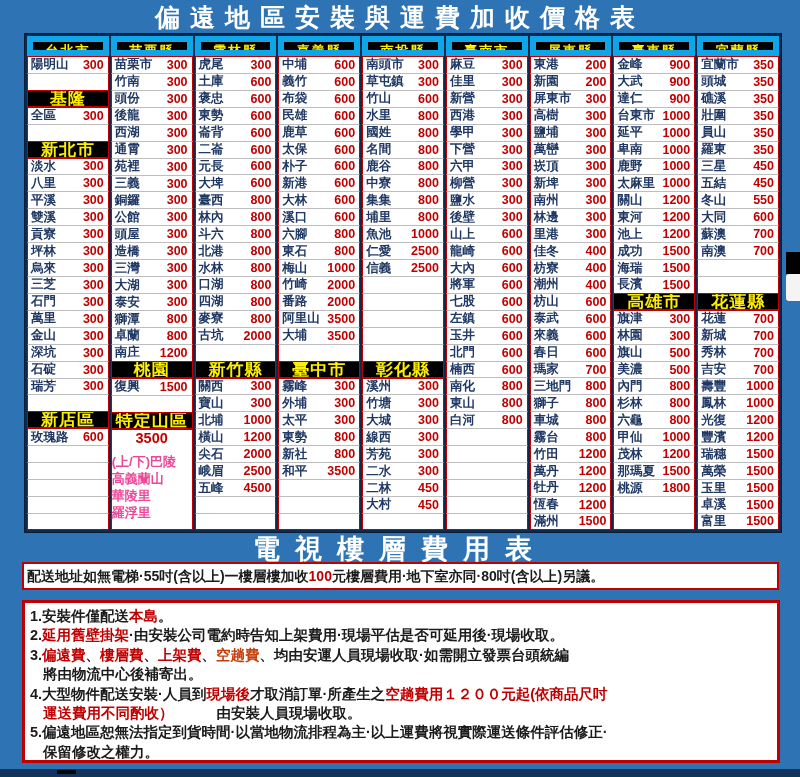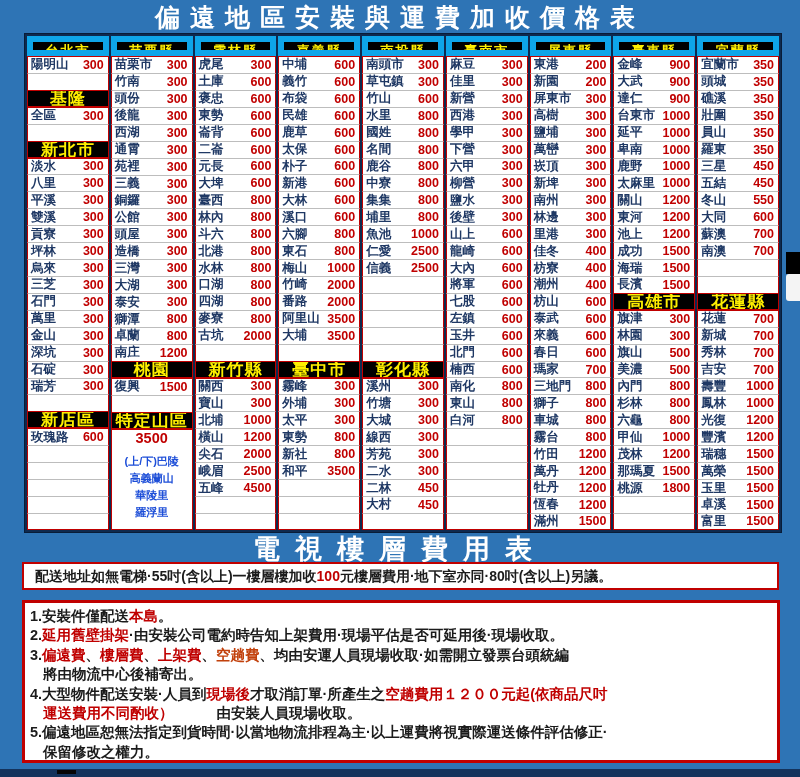--- a/index.html
+++ b/index.html
@@ -37,30 +37,30 @@
     height:17px;line-height:15px;background:#000000;color:#ffef00;
     text-align:center;font-weight:bold;font-size:17px;letter-spacing:1px;
     border:1px solid #c00000;box-sizing:border-box;overflow:hidden;white-space:nowrap;
   }
   .centercell{justify-content:center;color:#c00000;font-size:14.5px;}
   .centercell .cval{color:#c00000;}
   .tallcell{
     height:85px;box-sizing:border-box;background:#ffffff;
     border:1px solid #c00000;border-top:none;
     display:flex;flex-direction:column;justify-content:center;
-    text-align:center;color:#1d4ed8;font-size:11px;font-weight:bold;line-height:17px;
+    text-align:left;color:#ec4899;font-size:13px;font-weight:bold;line-height:17px;
   }
   .tv-banner{
     position:absolute;top:531px;left:0;width:100%;text-align:center;
     color:#ffffff;font-size:27px;font-weight:bold;letter-spacing:15px;white-space:nowrap;
   }
   .fee-box{
     position:absolute;left:22px;top:562px;width:757px;height:28px;
     background:#ffffff;border:2px solid #c00000;box-sizing:border-box;
-    font-size:14px;font-weight:bold;line-height:24px;padding-left:11px;
+    font-size:14px;font-weight:bold;line-height:24px;padding-left:3px;
     color:#1b1b1b;white-space:nowrap;overflow:hidden;
   }
   .notes-box{
     position:absolute;left:22px;top:600px;width:758px;height:163px;
     background:#ffffff;border:3px solid #c00000;box-sizing:border-box;
     padding:4px 5px;font-size:14.5px;font-weight:bold;line-height:19.4px;
     color:#1b1b1b;overflow:hidden;
   }
   .note-line{white-space:nowrap;overflow:hidden;}
   .note-line.indent{padding-left:13px;}

